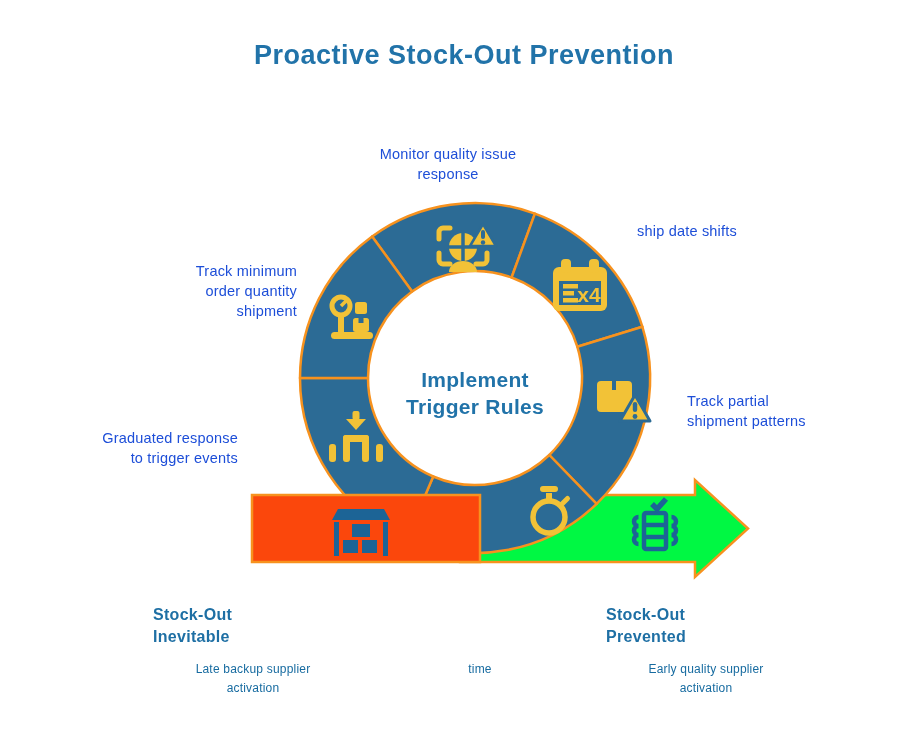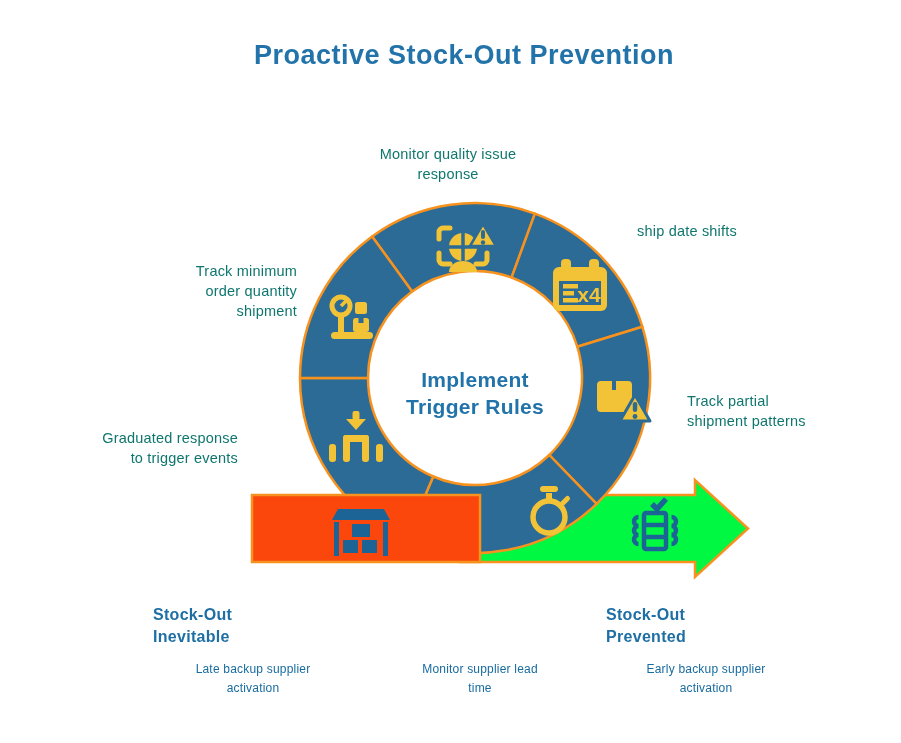--- a/index.html
+++ b/index.html
@@ -6,21 +6,21 @@
   #stage{
     position:relative;width:901px;height:743px;background:#ffffff;overflow:hidden;
     font-family:"Liberation Sans",sans-serif;
   }
   .abs{position:absolute;}
   .title{
     left:14px;top:40px;width:900px;text-align:center;
     font-size:27px;font-weight:bold;letter-spacing:.5px;color:#2173A9;
   }
   .lbl{
-    color:#0f766e;font-size:14.5px;line-height:20px;font-weight:normal;letter-spacing:.2px;
+    color:#1d4ed8;font-size:14.5px;line-height:20px;font-weight:normal;letter-spacing:.2px;
   }
   .lbl-quality{left:328px;top:144px;width:240px;text-align:center;}
   .lbl-shipdate{left:637px;top:221px;width:200px;text-align:left;}
   .lbl-partial{left:687px;top:391px;width:200px;text-align:left;}
   .lbl-moq{left:117px;top:261px;width:180px;text-align:right;}
   .lbl-graduated{left:58px;top:428px;width:180px;text-align:right;}
   .center-label{
     left:365px;top:366px;width:220px;text-align:center;
     font-size:21px;line-height:27px;font-weight:bold;color:#2173A9;letter-spacing:.3px;
   }
@@ -175,26 +175,25 @@
   <div class="abs bottom-head head-inevitable">
     <div>Stock-Out</div>
     <div>Inevitable</div>
   </div>
   <div class="abs bottom-sub sub-inevitable">
     <div>Late backup supplier</div>
     <div>activation</div>
   </div>
 
   <div class="abs bottom-sub sub-leadtime">
-    <div>Monitor supplier lead</div>
     <div>time</div>
   </div>
 
   <div class="abs bottom-head head-prevented">
     <div>Stock-Out</div>
     <div>Prevented</div>
   </div>
   <div class="abs bottom-sub sub-prevented">
-    <div>Early backup supplier</div>
+    <div>Early quality supplier</div>
     <div>activation</div>
   </div>
 
 </div>
 
 </body></html>

